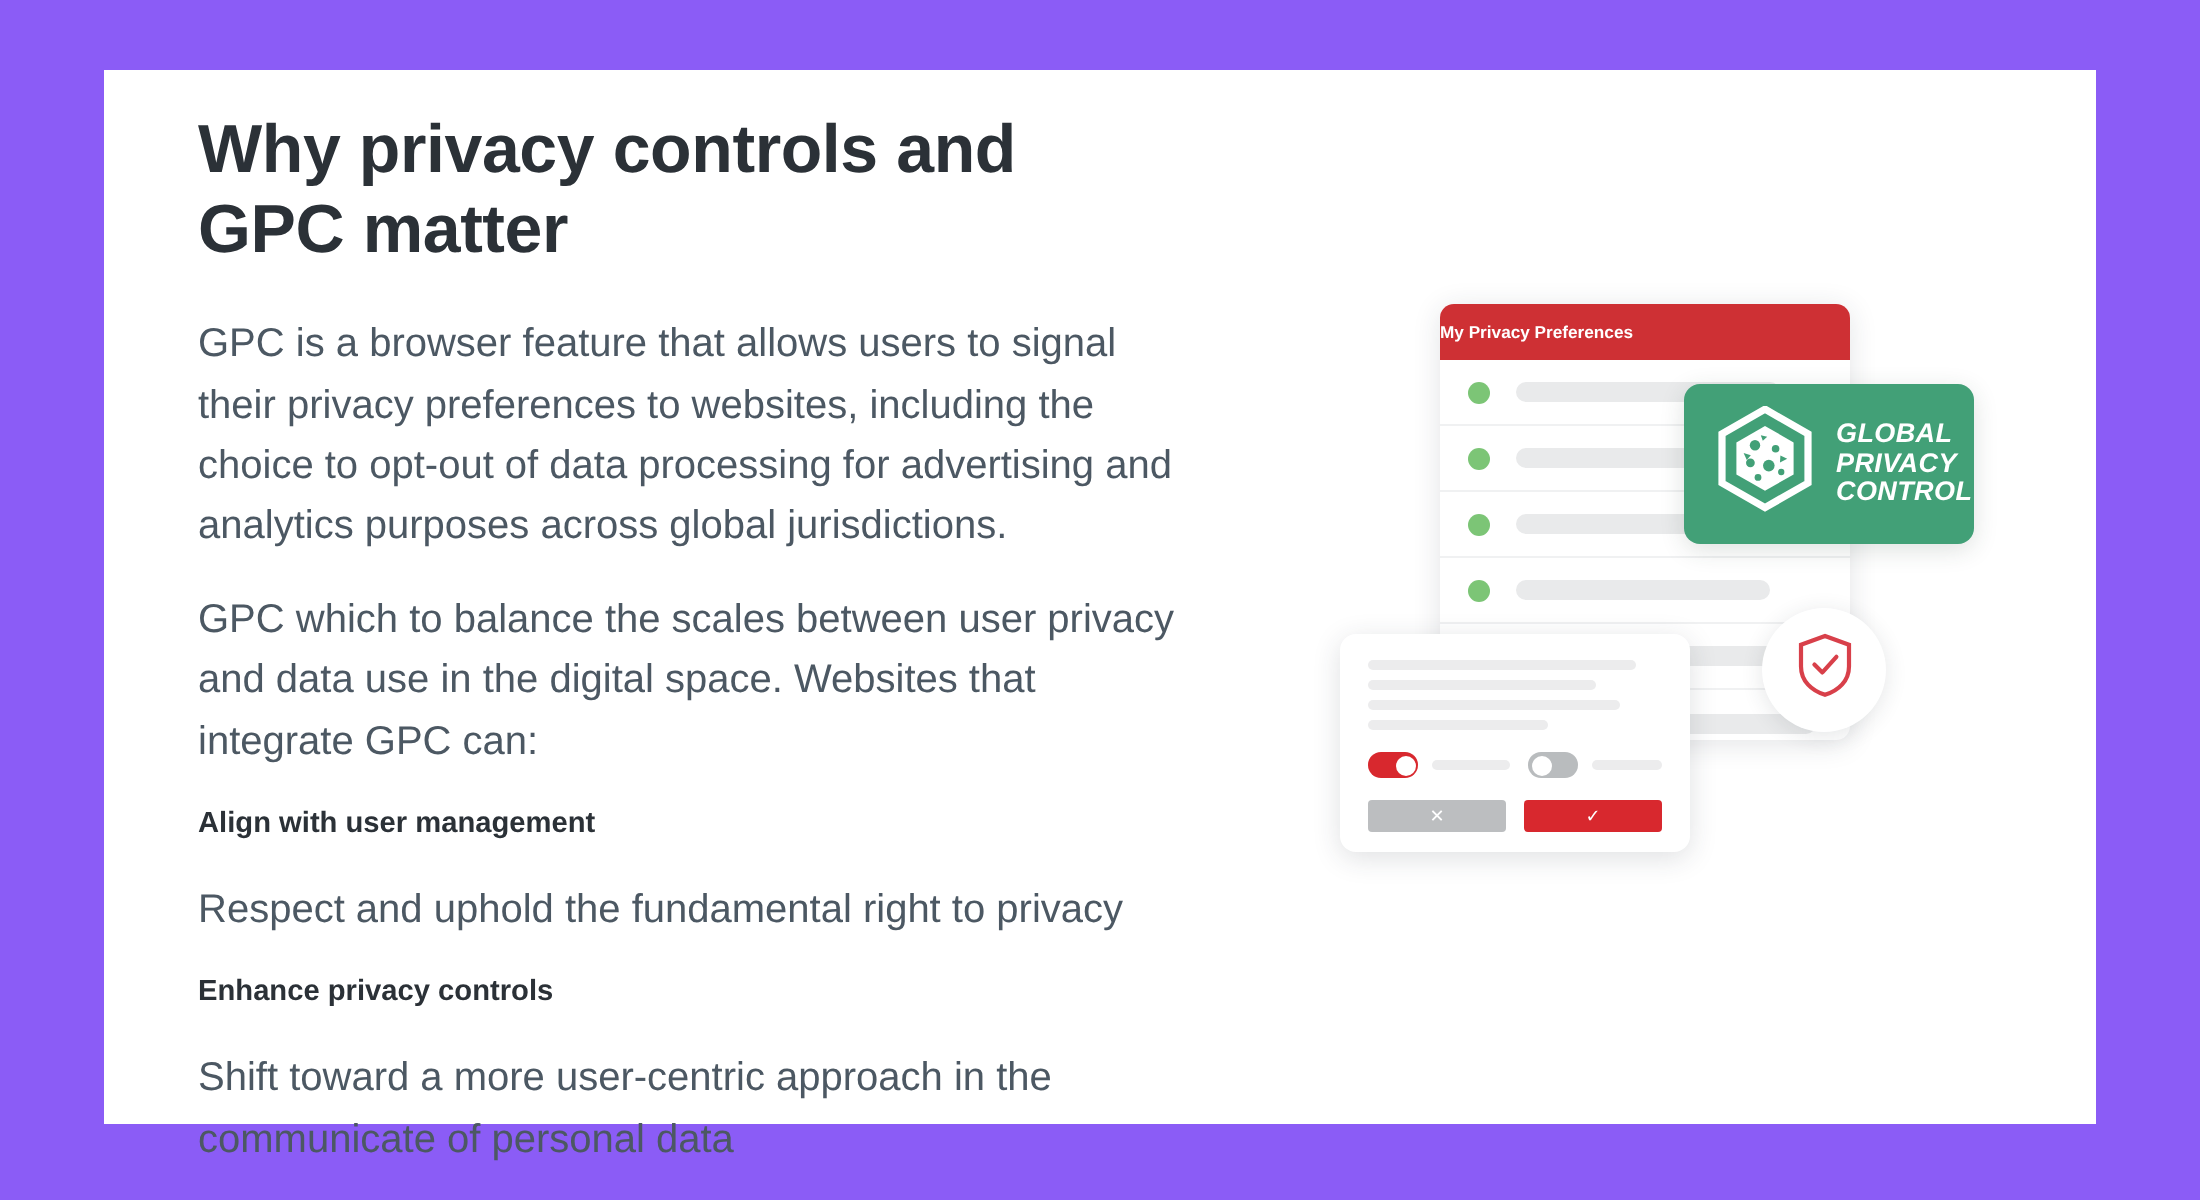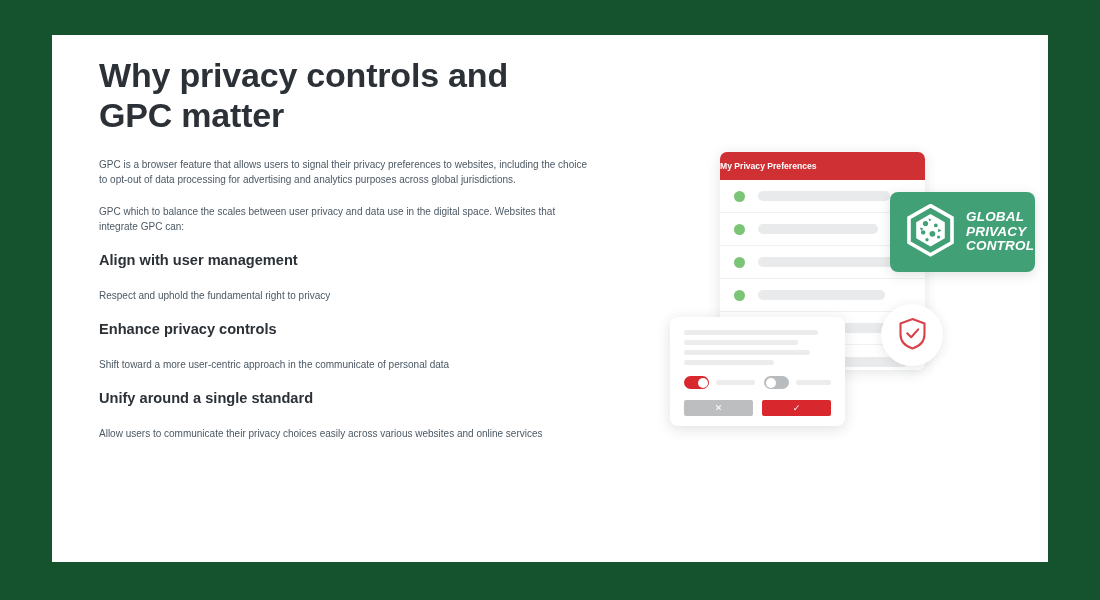--- a/index.html
+++ b/index.html
@@ -9,21 +9,21 @@
     height: 600px;
     background: #000000;
     font-family: "Liberation Sans", sans-serif;
     overflow: hidden;
   }
 
   #page {
     position: relative;
     width: 1100px;
     height: 600px;
-    background: #14532d;
+    background: #8b5cf6;
   }
 
   
   .panel {
     position: absolute;
     left: 52px;
     top: 35px;
     width: 996px;
     height: 527px;
     background: #ffffff;
@@ -41,21 +41,21 @@
     font-size: 34px;
     line-height: 1.18;
     font-weight: 700;
     color: #2b3137;
     letter-spacing: -0.2px;
     margin-bottom: 22px;
     max-width: 470px;
   }
 
   .para {
-    font-size: 10px;
+    font-size: 20px;
     line-height: 1.52;
     color: #4c5863;
     margin-bottom: 16px;
     max-width: 492px;
   }
 
   .subhead {
     font-size: 14.6px;
     line-height: 1.5;
     font-weight: 700;
@@ -130,21 +130,20 @@
     left: 190px;
     top: 57px;
     width: 145px;
     height: 80px;
     background: #42a077;
     border-radius: 8px;
     display: flex;
     align-items: center;
     padding-left: 16px;
     box-shadow: 0 3px 12px rgba(40,60,50,0.15);
-    margin-left: 48px;
   }
 
   .gpc-hex { flex: 0 0 auto; }
 
   .gpc-wordmark {
     margin-left: 11px;
     color: #ffffff;
     font-weight: 700;
     font-style: italic;
     font-size: 13.5px;

